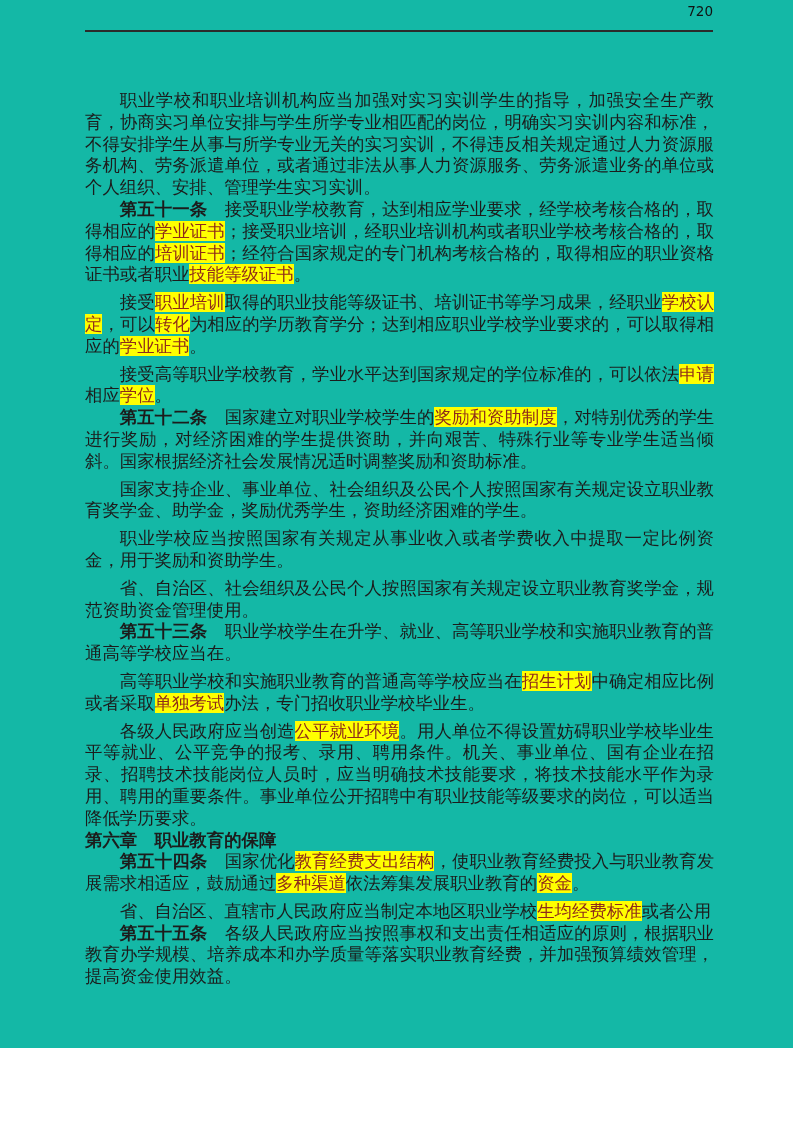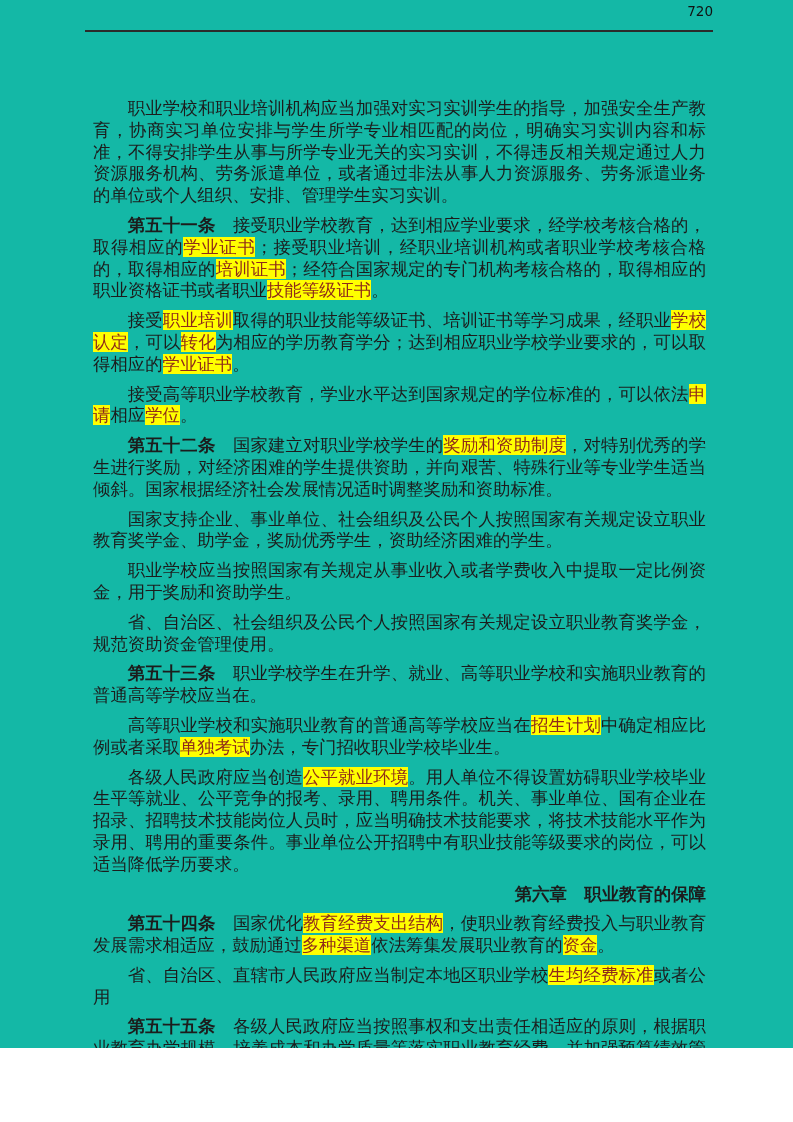--- a/index.html
+++ b/index.html
@@ -30,24 +30,24 @@
     height: 0;
   }
   .doc-body {
     position: absolute;
     top: 90px; left: 85px; width: 629px;
     font-size: 17.4px;
     line-height: 21.8px;
     text-align: justify;
     color: #1c1c1c;
   }
-  .para { margin: 8px; text-indent: 2em; }
+  .para { margin: 0; text-indent: 2em; }
   .para.gap { margin-top: 6px; }
   .para.center {
-    text-align: right;
+    text-align: left;
     text-indent: 0;
     font-weight: bold;
   }
   .bold { font-weight: bold; }
   .hl {
     background: var(--hl-bg, #ffff00);
     color: var(--hl-tx, #8e2b1a);
   }
 </style>
 </head>

